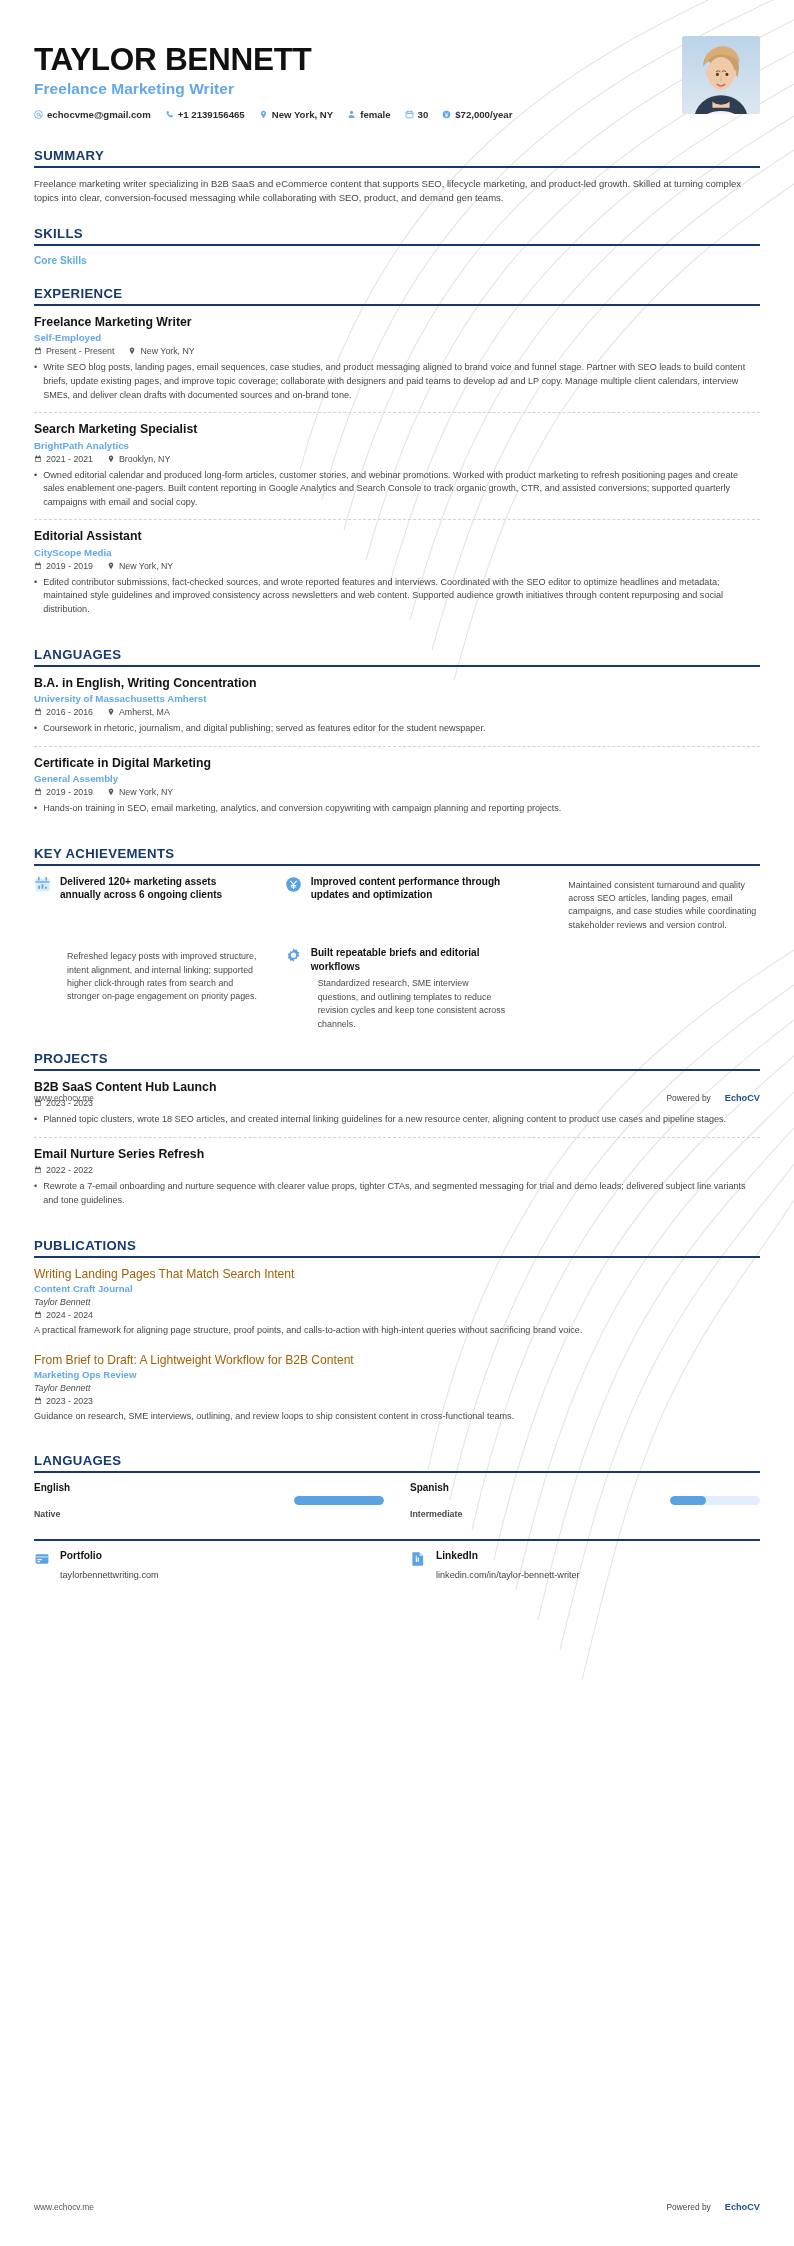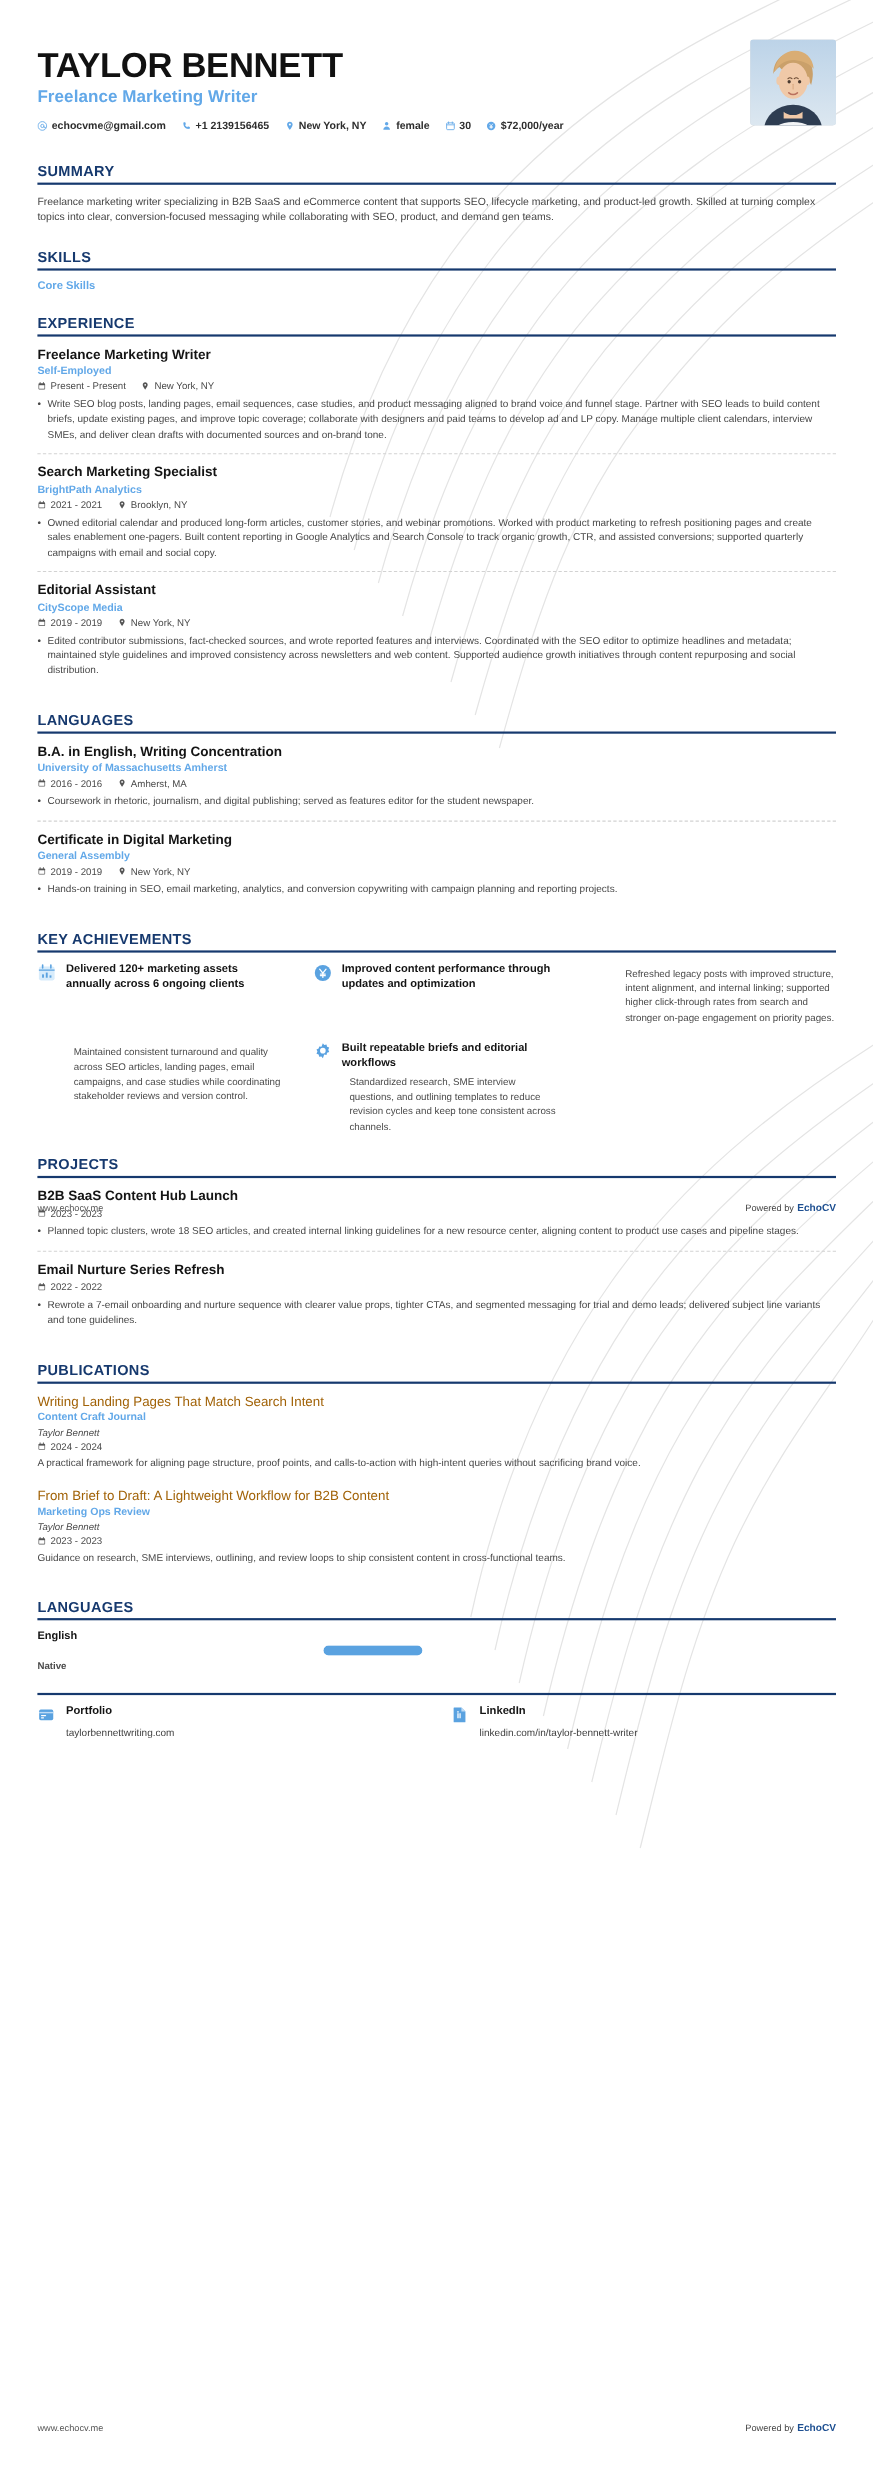--- a/index.html
+++ b/index.html
@@ -282,21 +282,21 @@
     align-items: center;
     justify-content: space-between;
     z-index: 3;
   }
   .footer-url { font-size: 8.4px; color: #555; }
   .footer-brand {
     font-size: 8.4px;
     color: #444;
     display: flex;
     align-items: flex-end;
-    gap: 3px;
+    gap: 14px;
   }
   .footer-brand b { color: #1d4f91; font-weight: 700; font-size: 9.2px; }
   .footer-1 { top: 1093px; }
   .footer-2 { top: 2202px; }
 </style>
 </head>
 <body>
 
 <div class="page">
 
@@ -628,24 +628,24 @@
                 <circle cx="10" cy="10" r="8.6" fill="#5aa2e0"></circle>
                 <path d="M6.6 6l3.4 4.2L13.4 6M10 10.2v4.6M7.4 11.2h5.2M7.4 12.9h5.2" stroke="#fff" stroke-width="1.35" fill="none" stroke-linecap="round"></path>
               </svg>
           </span>
           <div>
             <div class="ach-title">Improved content performance through updates and optimization</div>
           </div>
         </div>
 
         <div class="ach-body-only">
+          <div class="ach-desc">Maintained consistent turnaround and quality across SEO articles, landing pages, email campaigns, and case studies while coordinating stakeholder reviews and version control.</div>
+        </div>
+        <div class="ach-body-only">
           <div class="ach-desc">Refreshed legacy posts with improved structure, intent alignment, and internal linking; supported higher click-through rates from search and stronger on-page engagement on priority pages.</div>
-        </div>
-        <div class="ach-body-only">
-          <div class="ach-desc">Maintained consistent turnaround and quality across SEO articles, landing pages, email campaigns, and case studies while coordinating stakeholder reviews and version control.</div>
         </div>
 
         <div>
           <div class="ach">
             <span class="ach-icon">
               <svg width="17" height="17" viewBox="0 0 20 20">
                   <path d="M10 1.6l1.5 1.9 2.4-.5.6 2.4 2.3.9-1 2.3 1 2.3-2.3.9-.6 2.4-2.4-.5L10 17.6l-1.5-1.9-2.4.5-.6-2.4-2.3-.9 1-2.3-1-2.3 2.3-.9.6-2.4 2.4.5z" fill="#5aa2e0"></path>
                   <circle cx="10" cy="9.6" r="3" fill="#fff"></circle>
                 </svg>
             </span>
@@ -759,20 +759,29 @@
         <div class="lang">
           <div>
             <div class="lang-name">English</div>
             <div class="lang-level">Native</div>
           </div>
           <div class="lang-bar">
             <div class="lang-bar-fill" style="width: 100%;"></div>
           </div>
         </div>
 
+        <div class="lang">
+          <div>
+            <div class="lang-name">Spanish</div>
+            <div class="lang-level">Intermediate</div>
+          </div>
+          <div class="lang-bar">
+            <div class="lang-bar-fill" style="width: 40%;"></div>
+          </div>
+        </div>
       </div>
     </div>
 
     <div class="section">
       <div class="section-rule"></div>
 
       <div class="link-grid">
         <div class="link-item">
           <span class="link-icon">
             <svg width="16" height="16" viewBox="0 0 20 20">

